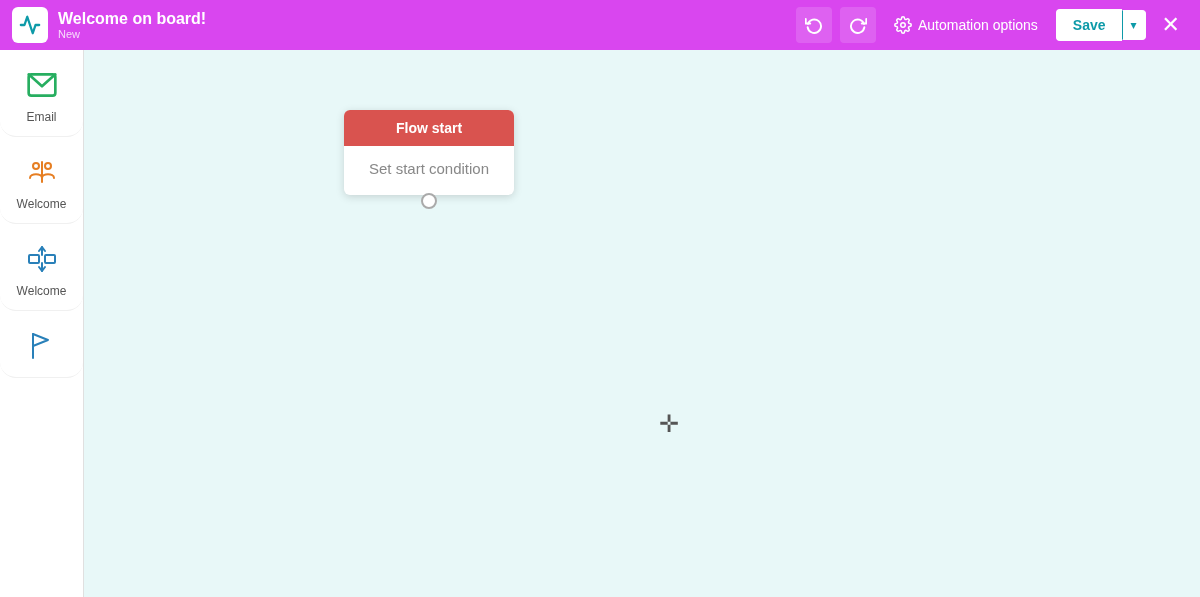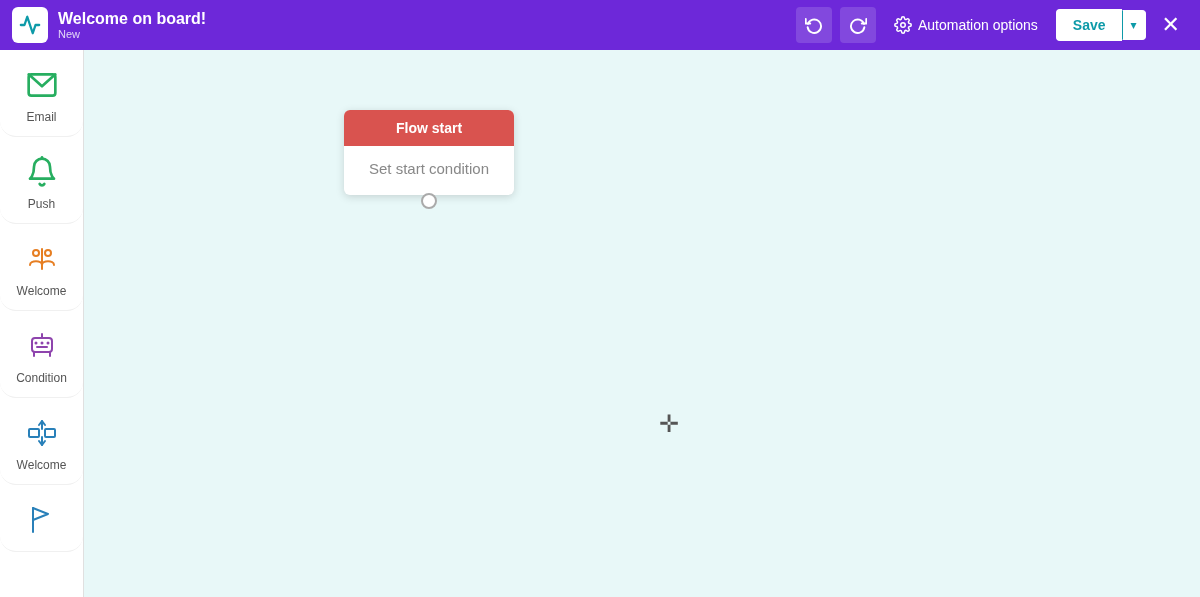--- a/index.html
+++ b/index.html
@@ -1,20 +1,20 @@
 <!DOCTYPE html>
 <html><head>
   <meta charset="utf-8">
   <style>
     * { box-sizing: border-box; margin: 0; padding: 0; }
     body { font-family: Arial, sans-serif; width: 1200px; height: 597px; overflow: hidden; background: #fff; }
 
     
     .header {
-      background: #6d28d9;
+      background: #d946ef;
       height: 50px;
       display: flex;
       align-items: center;
       padding: 0 12px;
       gap: 10px;
       color: #fff;
     }
     .header-logo {
       width: 36px; height: 36px;
       background: #fff;
@@ -223,64 +223,38 @@
     <div class="sidebar-item">
       <div class="sidebar-item-icon icon-email">
         <svg width="32" height="32" viewBox="0 0 24 24" fill="none" stroke="#27ae60" stroke-width="2" stroke-linecap="round" stroke-linejoin="round">
           <rect x="2" y="4" width="20" height="16" rx="2"></rect>
           <polyline points="2,4 12,13 22,4"></polyline>
         </svg>
       </div>
       <span class="sidebar-item-label">Email</span>
     </div>
 
-    <div class="sidebar-item">
-      <div class="sidebar-item-icon icon-push">
-        <svg width="32" height="32" viewBox="0 0 24 24" fill="none" stroke="#27ae60" stroke-width="2" stroke-linecap="round" stroke-linejoin="round">
-          <path d="M18 8A6 6 0 0 0 6 8c0 7-3 9-3 9h18s-3-2-3-9"></path>
-          <path d="M13.73 21a2 2 0 0 1-3.46 0"></path>
-          <line x1="12" y1="2" x2="12" y2="1"></line>
-        </svg>
-      </div>
-      <span class="sidebar-item-label">Push</span>
-    </div>
 
 
     <div class="sidebar-item">
       <div class="sidebar-item-icon icon-filter">
         <svg width="32" height="32" viewBox="0 0 32 32" fill="none" stroke="#e67e22" stroke-width="2" stroke-linecap="round" stroke-linejoin="round">
 
           <circle cx="10" cy="10" r="3"></circle>
           <path d="M4 22 C4 17 16 17 16 22"></path>
 
           <circle cx="22" cy="10" r="3"></circle>
           <path d="M16 22 C16 17 28 17 28 22"></path>
 
           <line x1="16" y1="6" x2="16" y2="26"></line>
         </svg>
       </div>
       <span class="sidebar-item-label">Welcome</span>
     </div>
 
-    <div class="sidebar-item">
-      <div class="sidebar-item-icon icon-condition">
-        <svg width="32" height="32" viewBox="0 0 32 32" fill="none" stroke="#8e44ad" stroke-width="2" stroke-linecap="round" stroke-linejoin="round">
-
-          <rect x="6" y="8" width="20" height="14" rx="3"></rect>
-          <line x1="10" y1="13" x2="10" y2="13" stroke-width="3" stroke-linecap="round"></line>
-          <line x1="16" y1="13" x2="16" y2="13" stroke-width="3" stroke-linecap="round"></line>
-          <line x1="22" y1="13" x2="22" y2="13" stroke-width="3" stroke-linecap="round"></line>
-          <line x1="11" y1="17" x2="21" y2="17"></line>
-          <line x1="16" y1="4" x2="16" y2="8"></line>
-          <line x1="8" y1="22" x2="8" y2="26"></line>
-          <line x1="24" y1="22" x2="24" y2="26"></line>
-        </svg>
-      </div>
-      <span class="sidebar-item-label">Condition</span>
-    </div>
 
     <div class="sidebar-item">
       <div class="sidebar-item-icon icon-action">
         <svg width="32" height="32" viewBox="0 0 32 32" fill="none" stroke="#2980b9" stroke-width="2" stroke-linecap="round" stroke-linejoin="round">
 
           <rect x="3" y="12" width="10" height="8" rx="1"></rect>
           <rect x="19" y="12" width="10" height="8" rx="1"></rect>
           <polyline points="13,8 16,4 19,8"></polyline>
           <line x1="16" y1="4" x2="16" y2="12"></line>
           <polyline points="13,24 16,28 19,24"></polyline>

